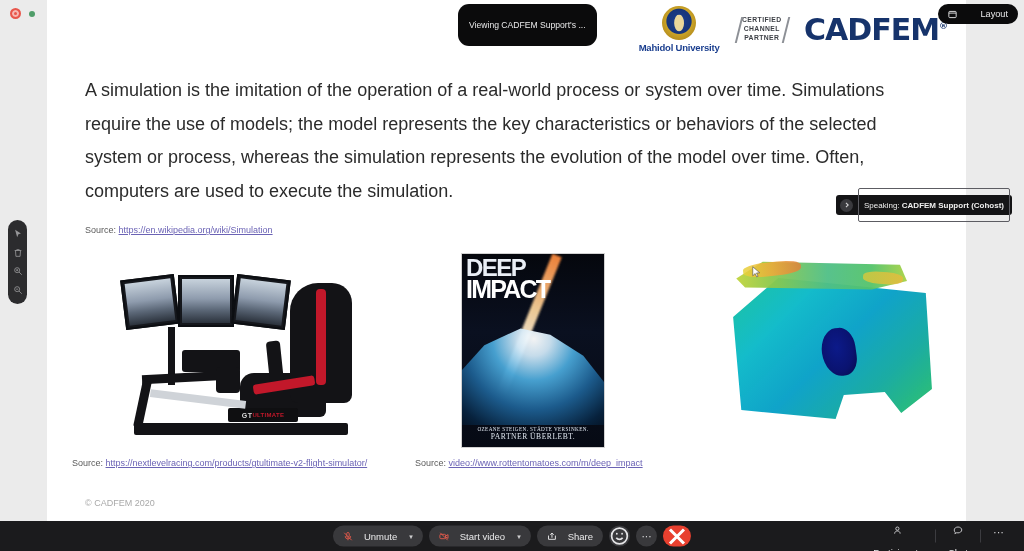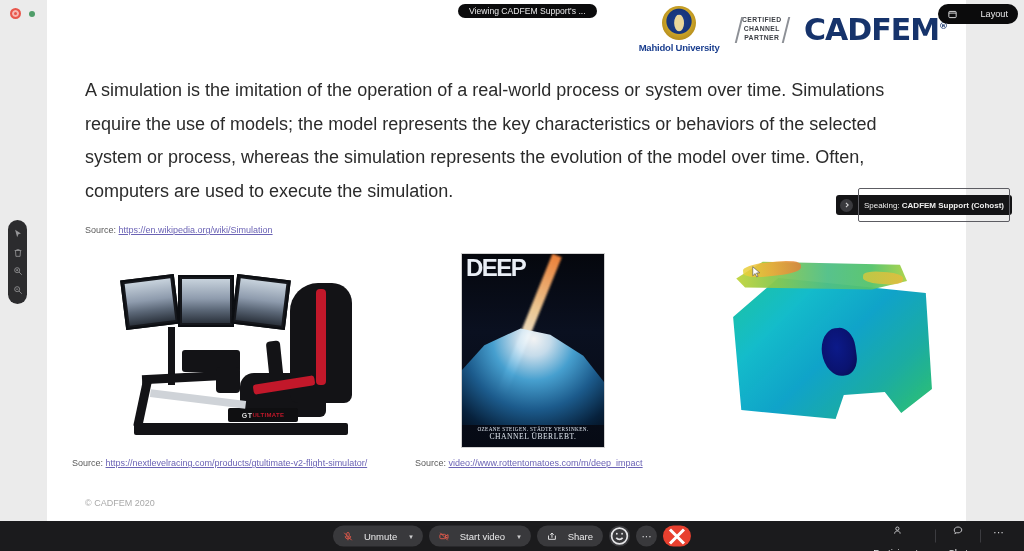--- a/index.html
+++ b/index.html
@@ -130,21 +130,21 @@
     background:linear-gradient(90deg,#e7d33a,#f0a93a,#e2803a); border-radius:40%; opacity:.85;
     transform:rotate(-6deg); }
   .fea-hot2 { position:absolute; left:156px; top:22px; width:40px; height:12px;
     background:linear-gradient(90deg,#d8c93a,#eab93c); border-radius:40%; opacity:.8; transform:rotate(4deg); }
   .fea-cursor { position:absolute; left:45px; top:16px; width:9px; height:12px; }
 
   
   .pill-viewing {
     position:absolute; left:458px; top:4px; z-index:50;
     background:#0b0b0c; color:#e9e9ea; font-size:8.6px;
-    padding:2px 11px; border-radius:11px; white-space:nowrap;
+    padding:16px 11px; border-radius:11px; white-space:nowrap;
   }
 
   
   .btn-layout {
     position:absolute; right:6px; top:4px; z-index:50;
     background:#0b0b0c; color:#e9e9ea; font-size:9.2px;
     padding:5px 10px; border-radius:11px;
     display:flex; align-items:center; gap:23px;
   }
   .btn-layout svg { width:9px; height:9px; }
@@ -276,24 +276,25 @@
         </div>
         <div class="rig-frame" style="left:30px; top:140px; width:96px; height:8px; background:#cfd3d8; transform:rotate(7deg);"></div>
       </div>
     </div>
 
     <div class="fig-poster">
       <div class="comet"></div>
       <div class="splash"></div>
       <div class="poster-title">
         <span class="l1">DEEP</span>
+        <span class="l2">IMPACT</span>
       </div>
       <div class="poster-tag">
         <span class="t1">OZEANE STEIGEN. STÄDTE VERSINKEN.</span>
-        <span class="t2">CHANNEL ÜBERLEBT.</span>
+        <span class="t2">PARTNER ÜBERLEBT.</span>
       </div>
     </div>
 
     <div class="fig-fea">
       <div class="fea-body"></div>
       <div class="fea-top"></div>
       <div class="fea-hot"></div>
       <div class="fea-hot2"></div>
       <div class="fea-hole"></div>
       <svg class="fea-cursor" viewBox="0 0 12 16">

